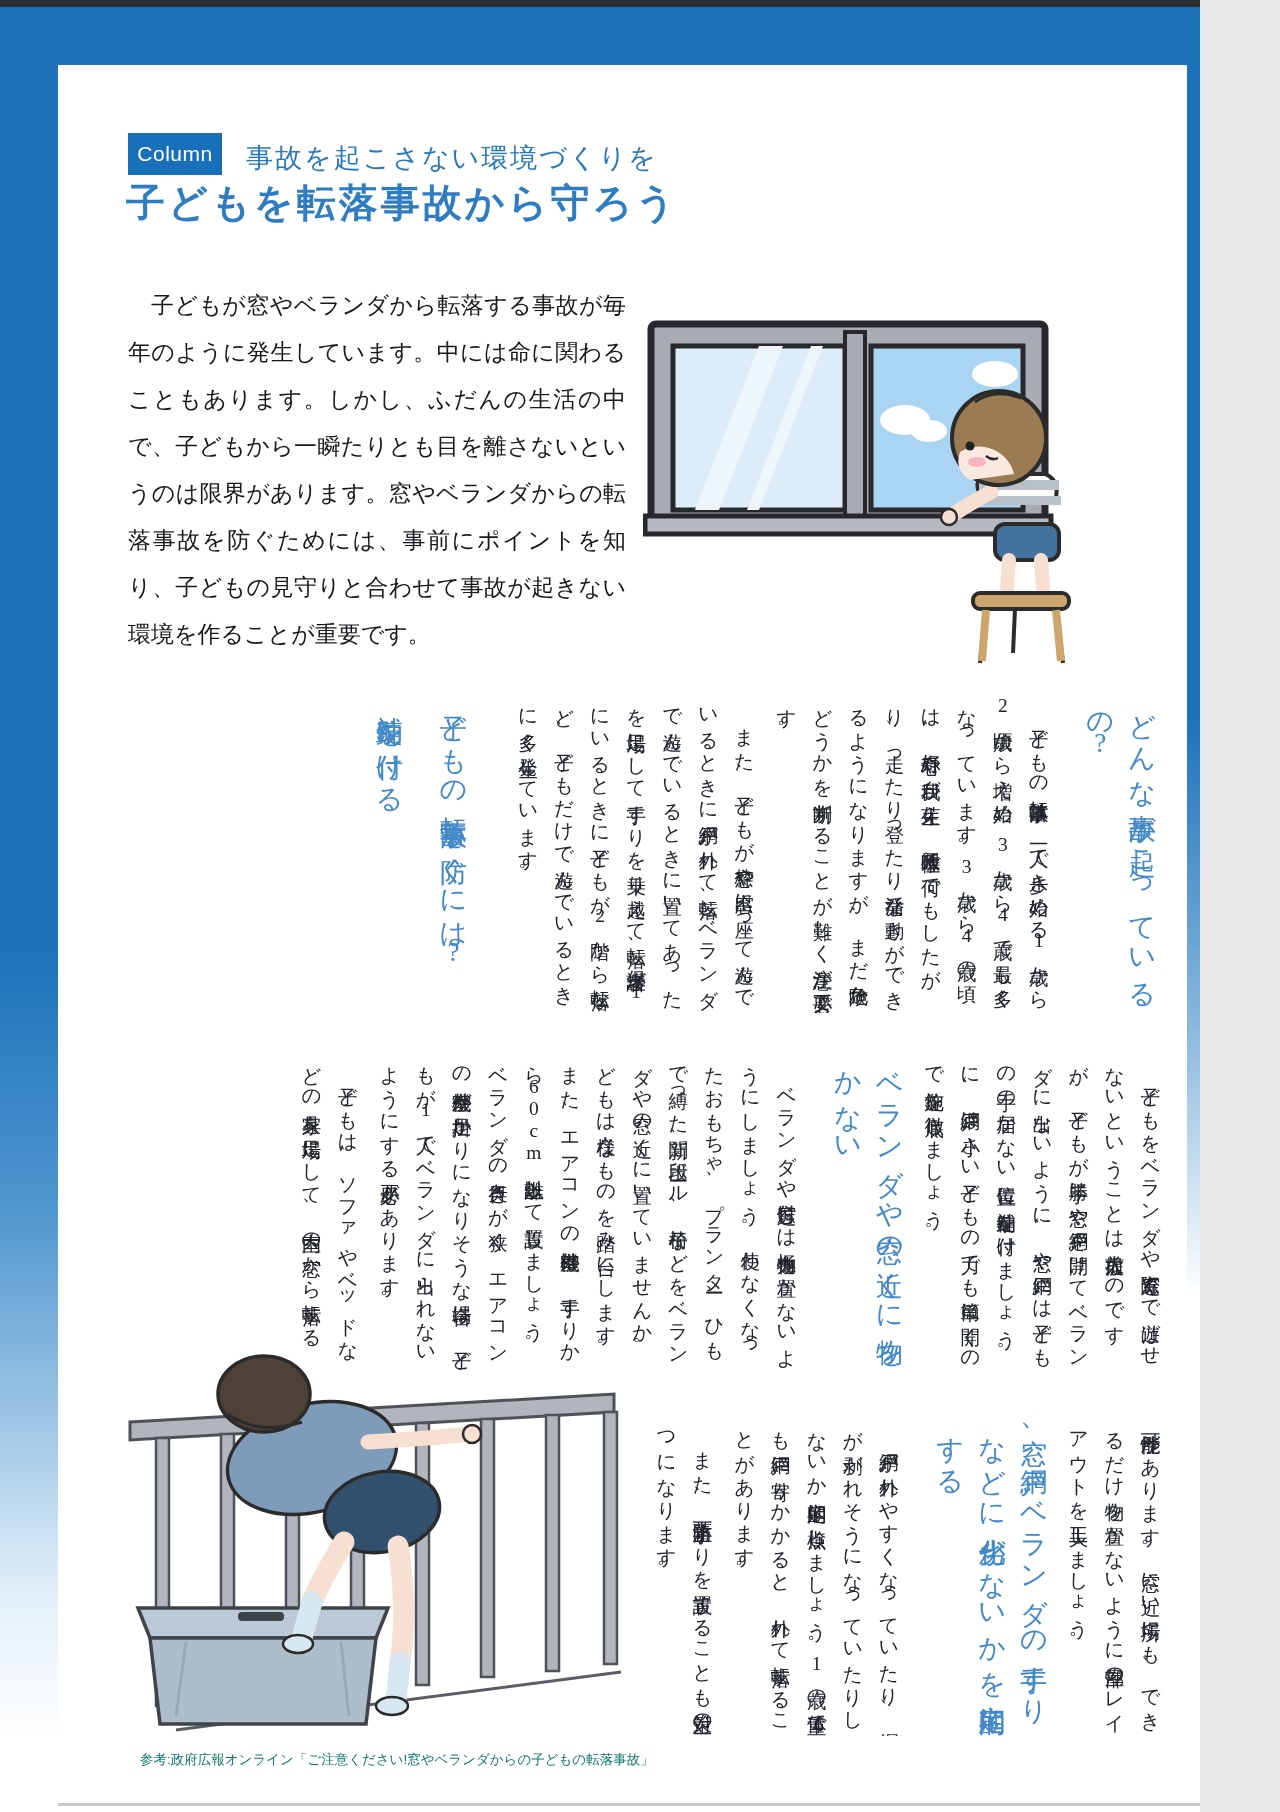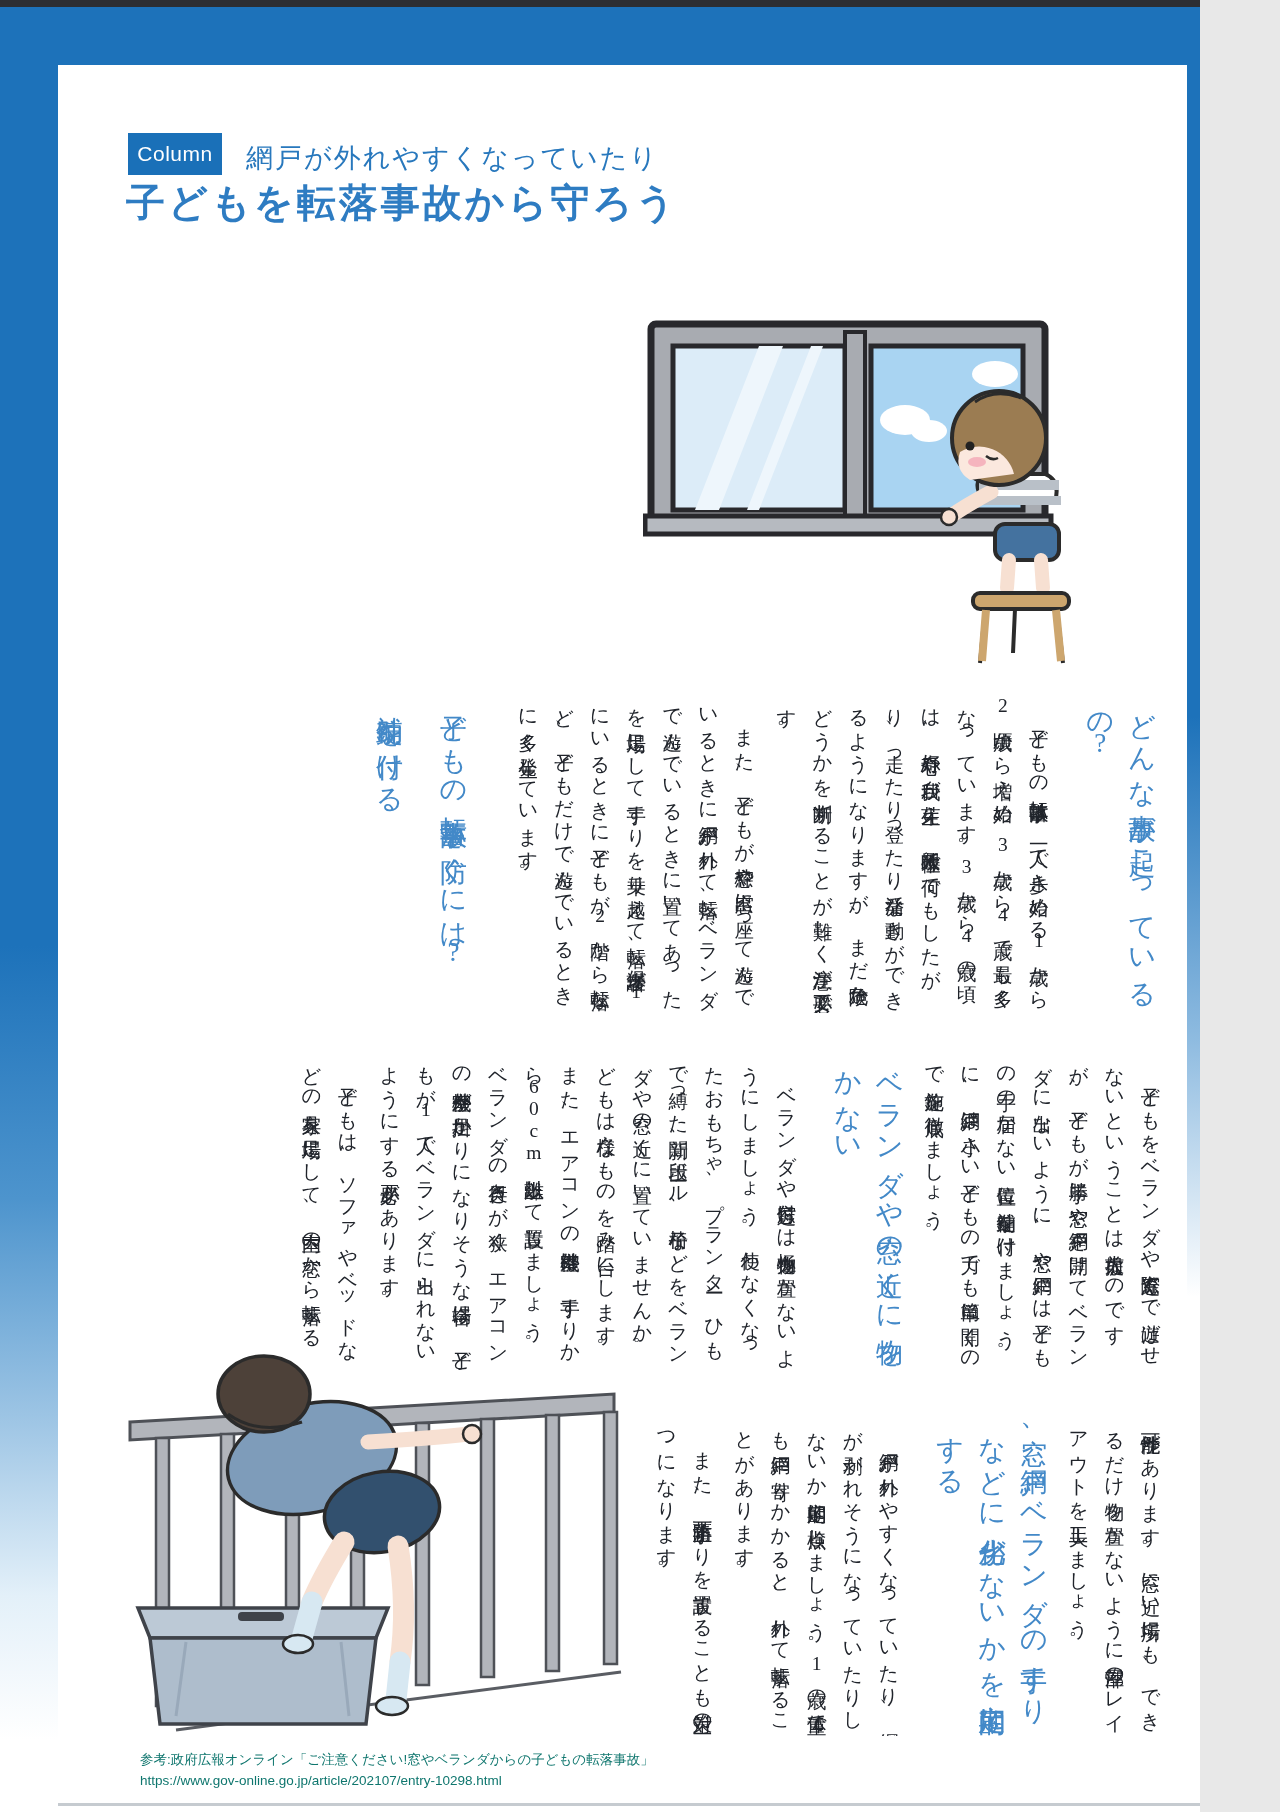--- a/index.html
+++ b/index.html
@@ -74,23 +74,24 @@
 
 <div class="page">
 
   <div class="edge-top"></div>
   <div class="bar-top"></div>
   <div class="bar-left"></div>
   <div class="bar-right"></div>
   <div class="edge-bottom"></div>
 
   <div class="badge">Column</div>
-  <div class="kicker">網戸が外れやすくなっていたり</div>
+  <div class="kicker">事故を起こさない環境づくりを</div>
   <h1 class="title">子どもを転落事故から守ろう</h1>
 
+  <p class="intro">子どもが窓やベランダから転落する事故が毎年のように発生しています。中には命に関わることもあります。しかし、ふだんの生活の中で、子どもから一瞬たりとも目を離さないというのは限界があります。窓やベランダからの転落事故を防ぐためには、事前にポイントを知り、子どもの見守りと合わせて事故が起きない環境を作ることが重要です。</p>
 
   <div class="illo illo-window">
     <svg viewBox="0 0 432 362">
 
       <rect x="8" y="14" width="394" height="208" rx="5" fill="#a8abb1" stroke="#28282c" stroke-width="7"></rect>
 
       <rect x="30" y="36" width="172" height="164" fill="#dcecf8" stroke="#28282c" stroke-width="5"></rect>
       <polygon points="52,200 116,36 140,36 76,200" fill="#eef6fc"></polygon>
       <polygon points="104,200 168,36 180,36 116,200" fill="#eef6fc"></polygon>
 
@@ -182,16 +183,15 @@
 
   <div class="vrow row3">
     <p class="vp">可能性があります。窓に近い場所にも、できるだけ物を置かないように部屋のレイアウトを工夫しましょう。</p>
     <h2 class="vh">窓、網戸、ベランダの手すりなどに劣化がないかを定期的に点検する</h2>
     <p class="vp indent">網戸が外れやすくなっていたり、網が剥がれそうになっていたりしないか定期的に点検しましょう。1歳の体重でも網戸に寄りかかると、外れて転落することがあります。</p>
     <p class="vp indent">また、落下防止手すりを設置することも対策の一つになります。</p>
   </div>
 
   <div class="footnote">
     <div>参考:政府広報オンライン「ご注意ください!窓やベランダからの子どもの転落事故」</div>
-    <div>https://www.gov-online.go.jp/article/202107/entry-10298.html</div>
   </div>
 
 </div>
 
 </body></html>

